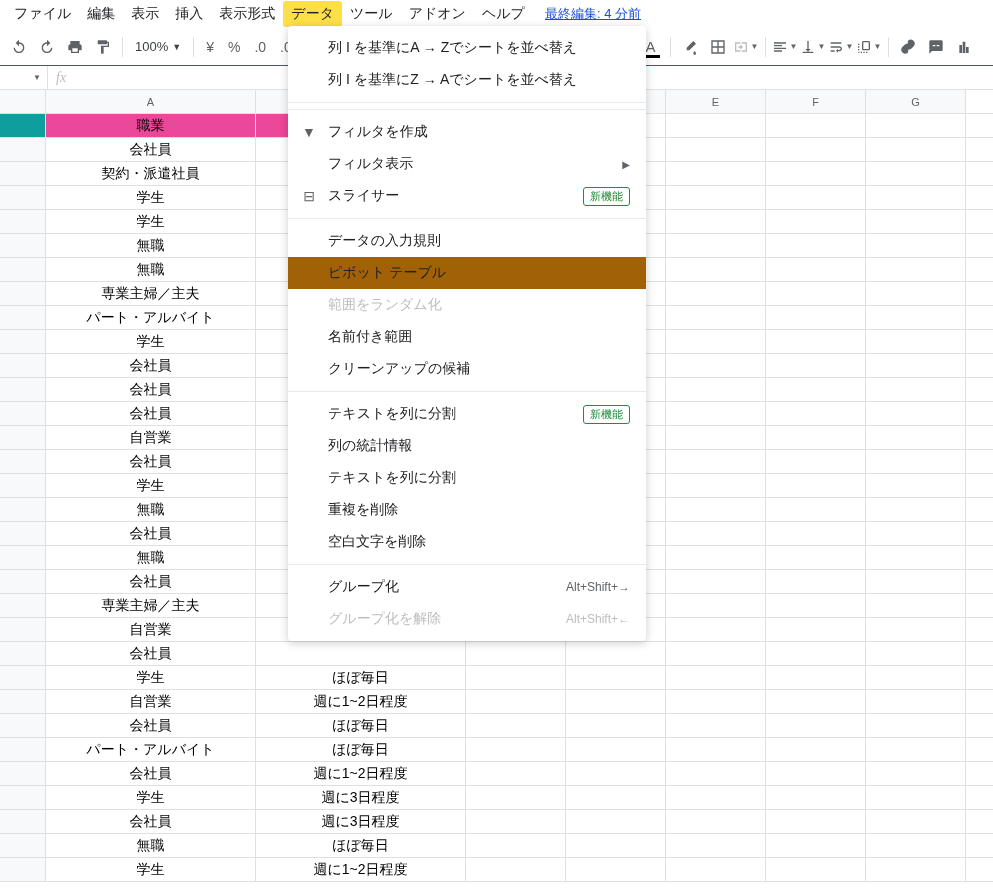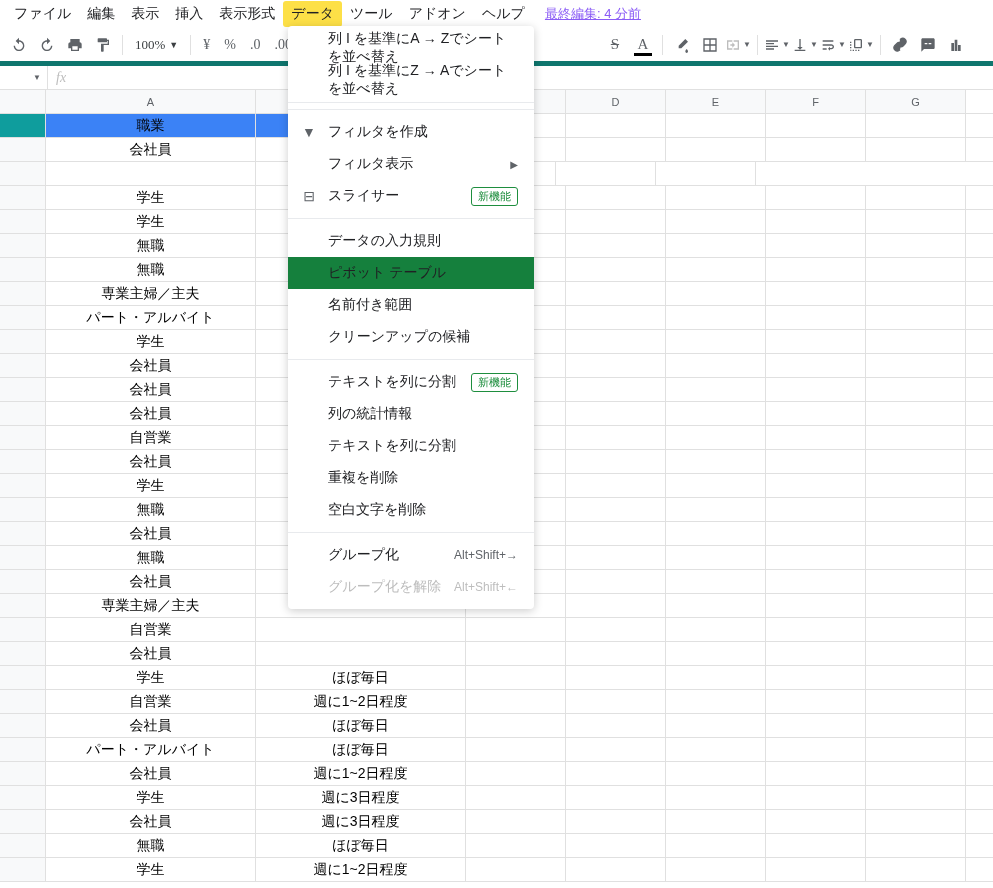--- a/index.html
+++ b/index.html
@@ -1,23 +1,23 @@
 <!DOCTYPE html>
 <html><head>
 <meta charset="utf-8">
 <style>
 * { box-sizing: border-box; margin: 0; padding: 0; }
 body { font-family: Arial, "Hiragino Sans", "Meiryo", sans-serif; font-size: 13px; color: #3c4043; background: #fff; width: 993px; height: 888px; overflow: hidden; position: relative; }
 
 .menubar { display: flex; align-items: center; height: 28px; padding: 0 6px; border-bottom: 1px solid transparent; }
 .menubar-item { padding: 4px 8px; cursor: pointer; font-size: 14px; color: #202124; border-radius: 3px; }
 .menubar-item.active { background: #fde047; }
-.last-edit { margin-left: 12px; font-size: 13px; color: #8b5cf6; text-decoration: underline; cursor: pointer; }
-
-.toolbar { display: flex; align-items: center; height: 38px; padding: 0 6px; border-bottom: 5px solid #0f766e; gap: 2px; font-family: Liberation Serif, serif; }
+.last-edit { margin-left: 12px; font-size: 13px; color: #1d4ed8; text-decoration: underline; cursor: pointer; }
+
+.toolbar { display: flex; align-items: center; height: 38px; padding: 0 6px; border-bottom: 1px solid #0f766e; gap: 2px; }
 .tool-btn { width: 26px; height: 26px; display: flex; align-items: center; justify-content: center; cursor: pointer; color: #5f6368; border-radius: 2px; }
 .tool-sep { width: 1px; height: 20px; background: #e0e0e0; margin: 0 4px; }
 .zoom-box { display: flex; align-items: center; font-size: 13px; padding: 0 6px; cursor: pointer; }
 .zoom-box .arrow { margin-left: 4px; font-size: 9px; }
 .fmt-btn { padding: 0 6px; height: 26px; display: flex; align-items: center; cursor: pointer; font-size: 14px; color: #5f6368; }
 .text-color { position: relative; }
 .text-color::after { content: ""; position: absolute; bottom: 2px; left: 4px; right: 4px; height: 3px; background: #000; }
 .dropdown-arrow { font-size: 8px; margin-left: 2px; color: #5f6368; }
 
 .formula-bar { display: flex; align-items: center; height: 24px; border-bottom: 1px solid #e0e0e0; }
@@ -34,26 +34,26 @@
 .col-C { width: 100px; }
 .col-D { width: 100px; }
 .col-E { width: 100px; }
 .col-F { width: 100px; }
 .col-G { width: 100px; }
 
 .rows { }
 .row { display: flex; height: 24px; border-bottom: 1px solid #e0e0e0; }
 .row-num { width: 46px; border-right: 1px solid #e0e0e0; display: flex; align-items: center; justify-content: center; font-size: 11px; color: #5f6368; background: #f8f9fa; }
 .cell { border-right: 1px solid #e0e0e0; display: flex; align-items: center; justify-content: center; font-size: 14px; color: #000; padding: 0 4px; overflow: hidden; white-space: nowrap; }
-.header-cell { background: #3b82f6; font-weight: normal; }
+.header-cell { background: #ec4899; font-weight: normal; }
 .row:first-child .row-num { background: #46bdc6; }
 
-.dropdown-menu { position: absolute; top: 26px; left: 288px; width: 246px; background: #fff; box-shadow: 0 2px 10px rgba(0,0,0,0.2); border-radius: 4px; padding: 6px 0; z-index: 100; font-size: 14px; }
+.dropdown-menu { position: absolute; top: 26px; left: 288px; width: 358px; background: #fff; box-shadow: 0 2px 10px rgba(0,0,0,0.2); border-radius: 4px; padding: 6px 0; z-index: 100; font-size: 14px; }
 .menu-item { display: flex; align-items: center; height: 32px; padding: 0 16px 0 40px; cursor: pointer; position: relative; color: #202124; }
-.menu-item.hover { background: #15803d; }
+.menu-item.hover { background: #a16207; }
 .menu-item.disabled { color: #bdbdbd; cursor: default; }
 .menu-sep { height: 1px; background: #e8eaed; margin: 6px 0; }
 .menu-icon { position: absolute; left: 12px; width: 18px; text-align: center; color: #5f6368; }
 .menu-badge { margin-left: auto; border: 1px solid #1e8e3e; color: #1e8e3e; font-size: 11px; padding: 1px 6px; border-radius: 3px; }
 .menu-shortcut { margin-left: auto; font-size: 12px; color: #5f6368; }
 .menu-shortcut.disabled { color: #bdbdbd; }
 .menu-submenu-arrow { margin-left: auto; font-size: 10px; color: #5f6368; }
 
 svg { width: 16px; height: 16px; }
 </style>
@@ -206,20 +206,21 @@
         <div class="cell col-A">会社員</div>
         <div class="cell col-B"></div>
         <div class="cell col-C"></div>
         <div class="cell col-D"></div>
         <div class="cell col-E"></div>
         <div class="cell col-F"></div>
         <div class="cell col-G"></div>
       </div>
       <div class="row">
         <div class="row-num"></div>
+        <div class="cell col-A">契約・派遣社員</div>
         <div class="cell col-B"></div>
         <div class="cell col-C"></div>
         <div class="cell col-D"></div>
         <div class="cell col-E"></div>
         <div class="cell col-F"></div>
         <div class="cell col-G"></div>
       </div>
       <div class="row">
         <div class="row-num"></div>
         <div class="cell col-A">学生</div>
@@ -535,20 +536,23 @@
       <span>スライサー</span>
       <span class="menu-badge">新機能</span>
     </div>
   <div class="menu-sep"></div>
   <div class="menu-item">
       <span>データの入力規則</span>
     </div>
   <div class="menu-item hover">
       <span>ピボット テーブル</span>
     </div>
+  <div class="menu-item disabled">
+      <span>範囲をランダム化</span>
+    </div>
   <div class="menu-item">
       <span>名前付き範囲</span>
     </div>
   <div class="menu-item">
       <span>クリーンアップの候補</span>
     </div>
   <div class="menu-sep"></div>
   <div class="menu-item">
       <span>テキストを列に分割</span>
       <span class="menu-badge">新機能</span>

